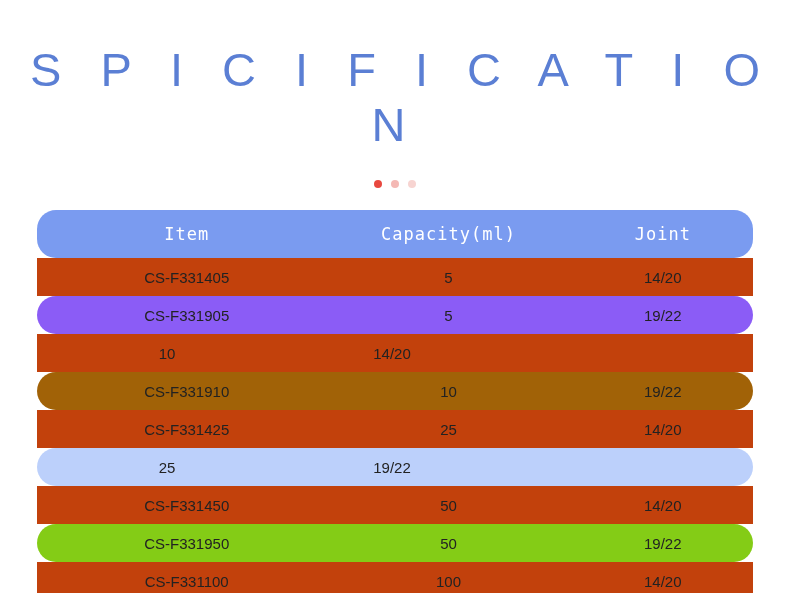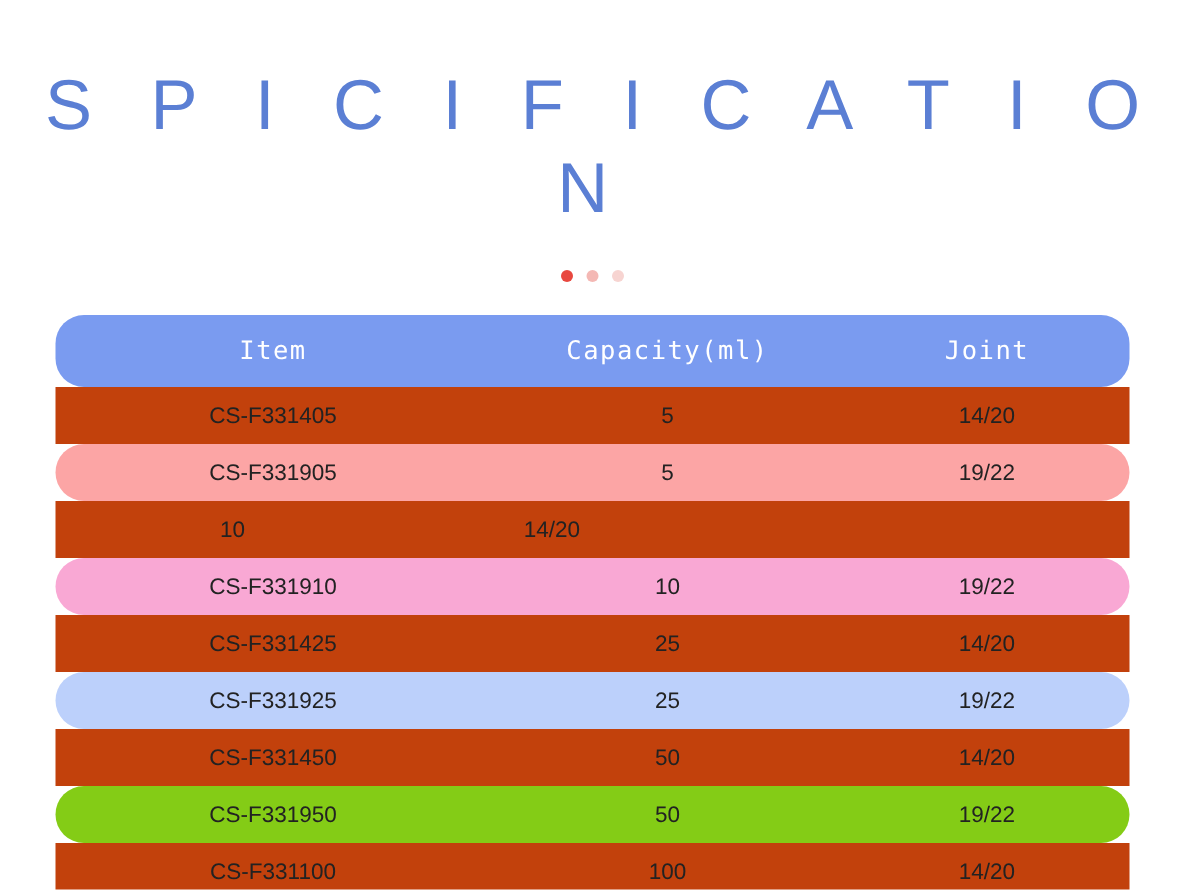--- a/index.html
+++ b/index.html
@@ -65,20 +65,21 @@
     border-radius: 19px;
   }
   .row.plain {
     background: #c2410c;
   }
   .cell {
     text-align: center;
     font-size: 15px;
     color: #222222;
     font-family: "Liberation Sans", sans-serif;
+    margin-left: 12px;
   }
   .row.header .cell {
     color: #ffffff;
     font-size: 17px;
     font-family: "DejaVu Sans Mono", monospace;
     letter-spacing: 1px;
   }
   .c-item { width: 290px; }
   .c-cap  { width: 236px; }
   .c-joint{ width: 190px; }
@@ -103,45 +104,44 @@
       <div class="cell c-cap">Capacity(ml)</div>
       <div class="cell c-joint">Joint</div>
     </div>
 
     <div class="row plain">
       <div class="cell c-item">CS-F331405</div>
       <div class="cell c-cap">5</div>
       <div class="cell c-joint">14/20</div>
     </div>
 
-    <div class="row alt" style="background: #fca5a5;">
+    <div class="row alt" style="background: #8b5cf6;">
       <div class="cell c-item">CS-F331905</div>
       <div class="cell c-cap">5</div>
       <div class="cell c-joint">19/22</div>
     </div>
 
     <div class="row plain">
       <div class="cell c-cap">10</div>
       <div class="cell c-joint">14/20</div>
     </div>
 
-    <div class="row alt" style="background: #f9a8d4;">
+    <div class="row alt" style="background: #a16207;">
       <div class="cell c-item">CS-F331910</div>
       <div class="cell c-cap">10</div>
       <div class="cell c-joint">19/22</div>
     </div>
 
     <div class="row plain">
       <div class="cell c-item">CS-F331425</div>
       <div class="cell c-cap">25</div>
       <div class="cell c-joint">14/20</div>
     </div>
 
     <div class="row alt" style="background: rgb(188, 208, 251);">
-      <div class="cell c-item">CS-F331925</div>
       <div class="cell c-cap">25</div>
       <div class="cell c-joint">19/22</div>
     </div>
 
     <div class="row plain">
       <div class="cell c-item">CS-F331450</div>
       <div class="cell c-cap">50</div>
       <div class="cell c-joint">14/20</div>
     </div>
 

